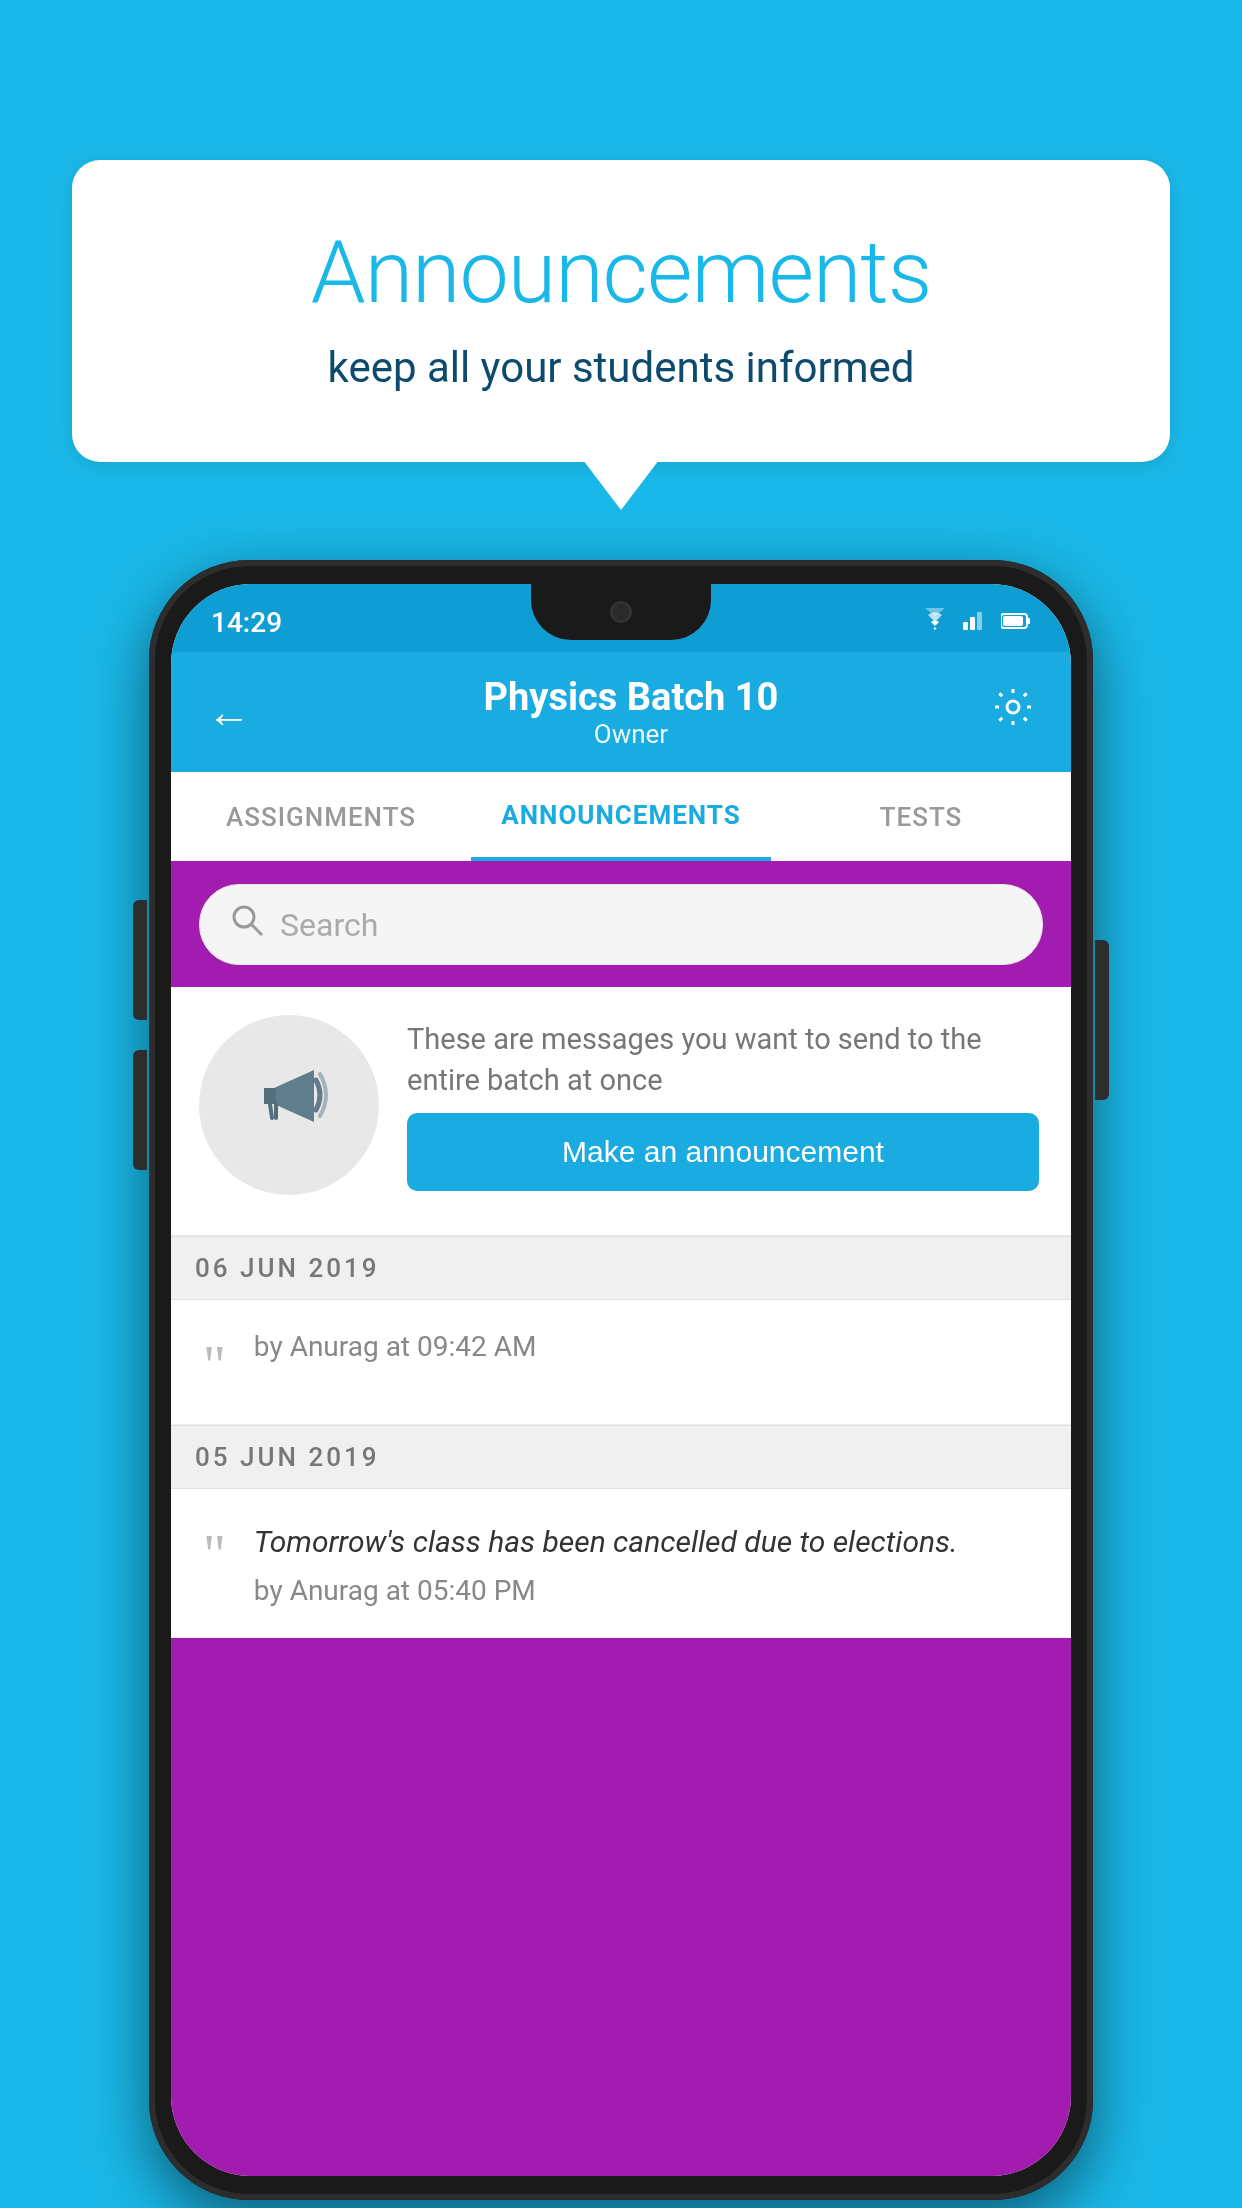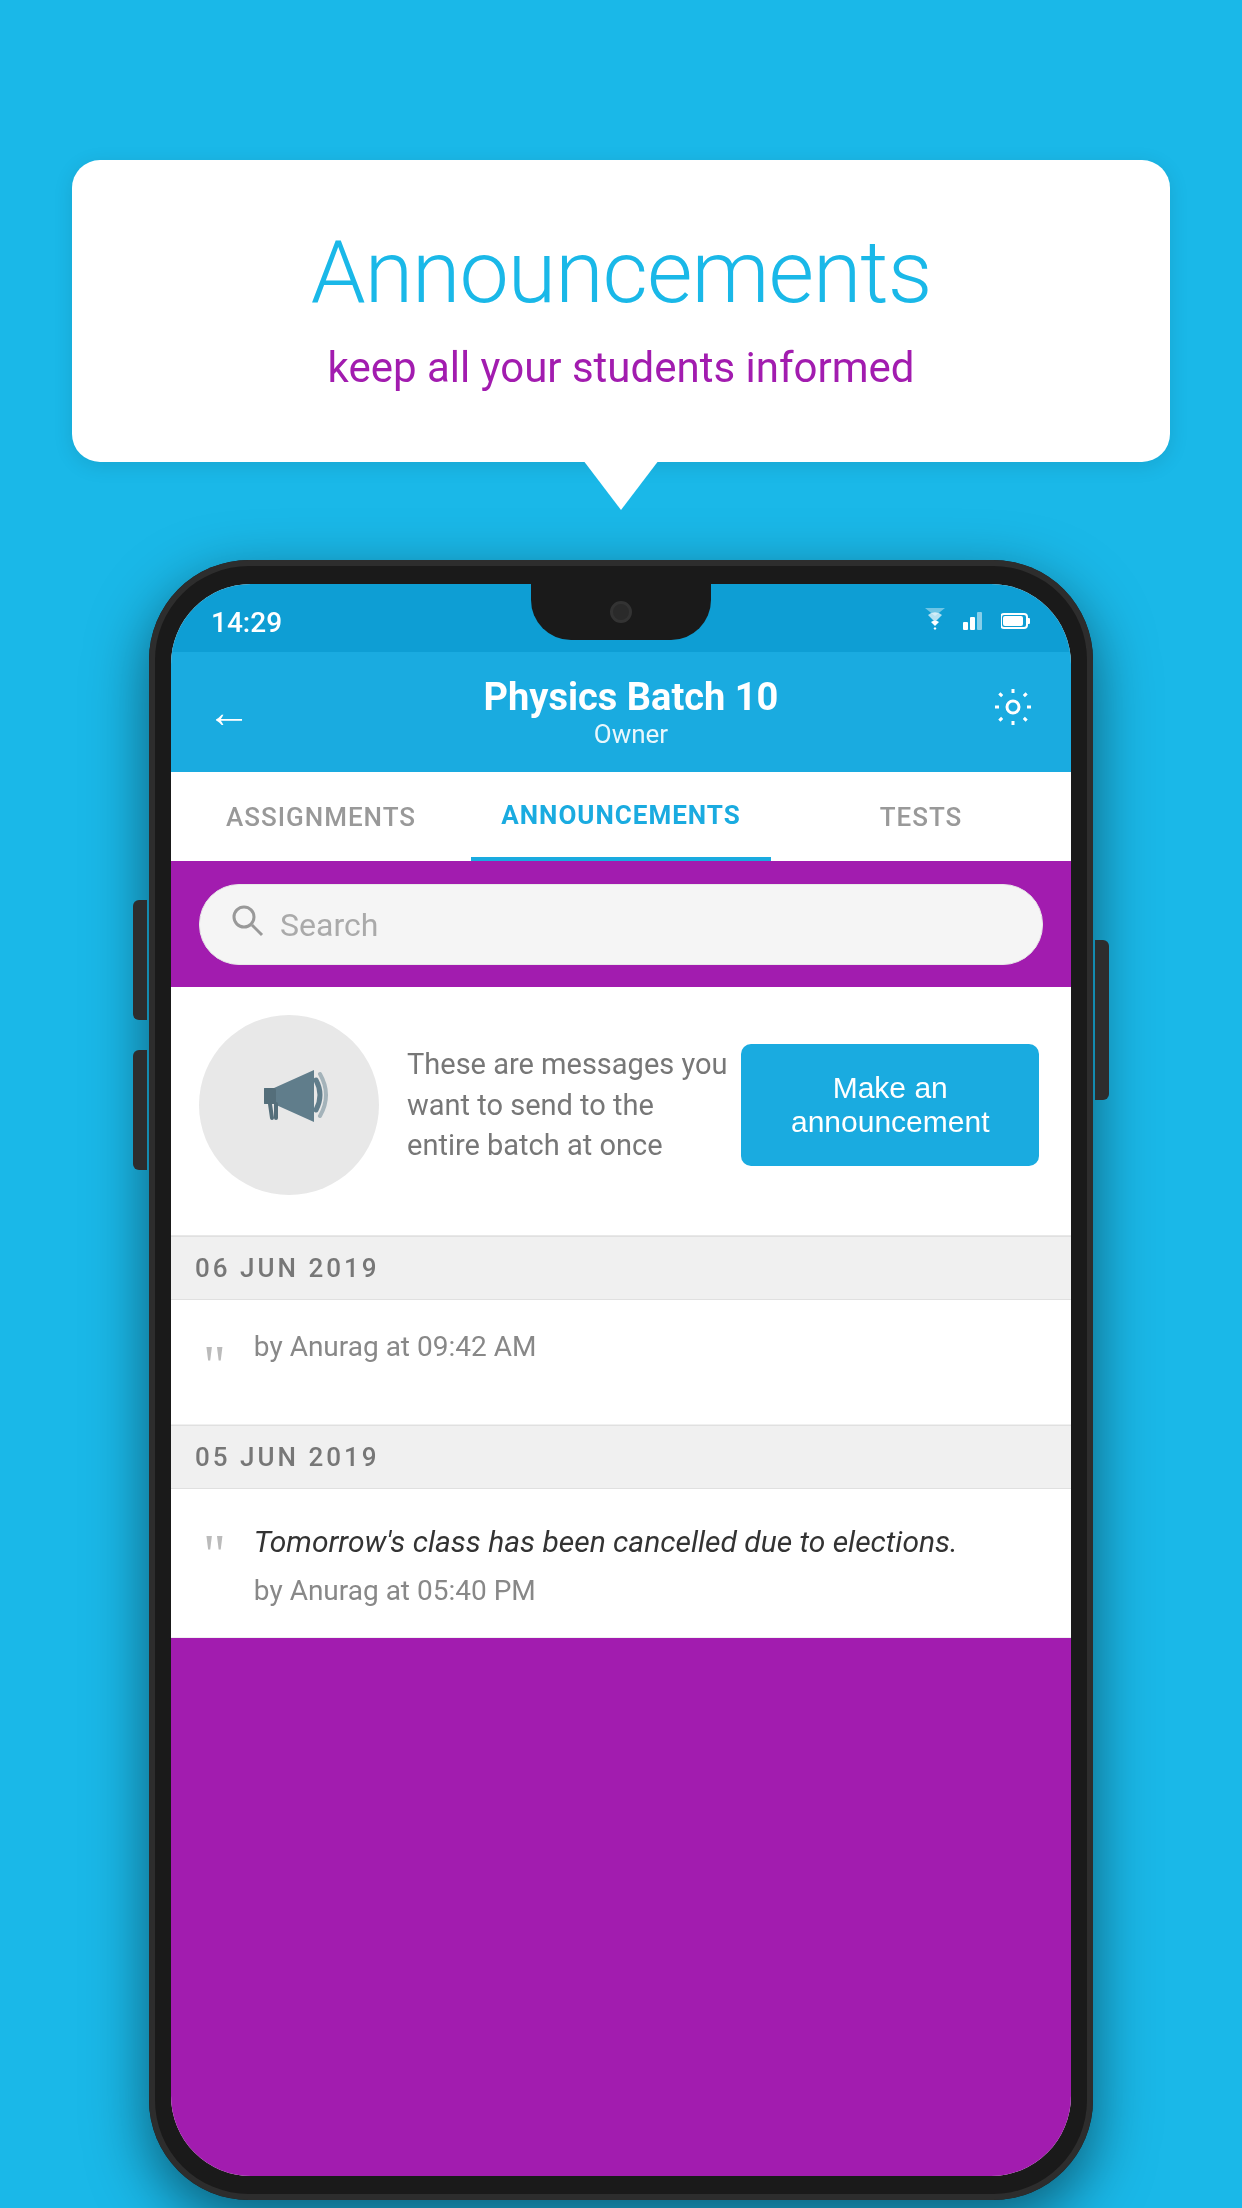--- a/index.html
+++ b/index.html
@@ -38,21 +38,21 @@
     }
     .bubble-title {
       font-size: 88px;
       color: #1ab8e8;
       font-weight: 300;
       margin-bottom: 20px;
       letter-spacing: -1px;
     }
     .bubble-subtitle {
       font-size: 42px;
-      color: #a21caf;
+      color: #0c4a6e;
       font-weight: 400;
     }
 
     
     .phone-wrapper {
       position: absolute;
       top: 560px;
       left: 50%;
       transform: translateX(-50%);
       width: 944px;
@@ -280,21 +280,21 @@
       display: flex;
       align-items: center;
       justify-content: center;
     }
     .megaphone-icon {
       font-size: 80px;
     }
     .promo-content {
       flex: 1;
       display: flex;
-      flex-direction: row;
+      flex-direction: column;
       gap: 12px;
     }
     .promo-text {
       font-size: 29px;
       color: #777;
       line-height: 1.4;
     }
     .make-announcement-btn {
       background: #1aabe0;
       color: white;

